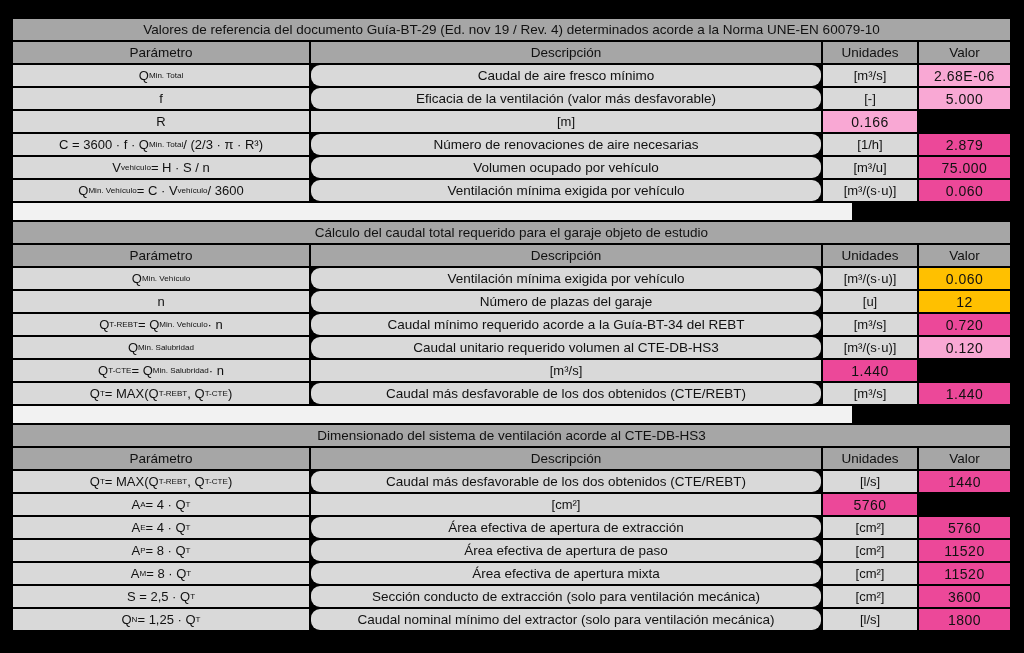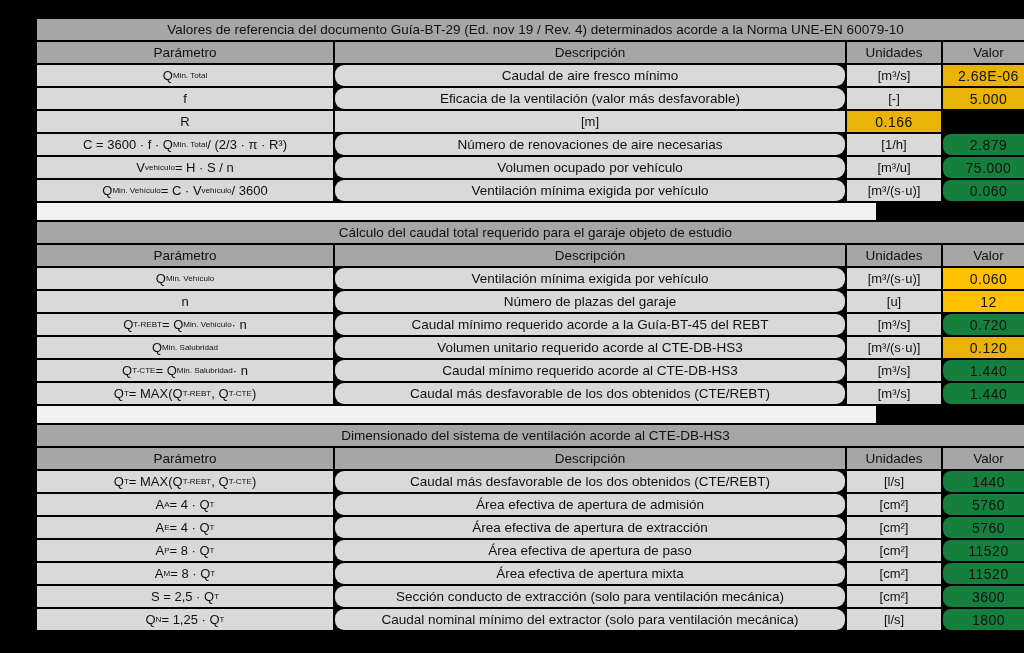--- a/index.html
+++ b/index.html
@@ -1,40 +1,40 @@
 <!DOCTYPE html>
 <html><head>
 <meta charset="utf-8">
 <style>
   html,body{margin:0;padding:0;}
   body{
     width:1024px;height:653px;background:#000;
     font-family:"Liberation Sans",sans-serif;
     position:relative;overflow:hidden;
   }
-  .content{position:absolute;left:13px;top:19px;width:839px;margin-left:24px;}
+  .content{position:absolute;left:13px;top:19px;width:839px;}
   .calc-table{display:flex;flex-direction:column;gap:2px;background:#000;}
   .t-row{display:grid;grid-template-columns:296px 510px 94px 91px;gap:2px;}
   .cell{
     background:#D9D9D9;height:21px;
     display:flex;align-items:center;justify-content:center;
     font-size:13px;color:#111;white-space:nowrap;overflow:hidden;
     text-align:center;
   }
   .title-cell{
     background:#A6A6A6;height:21px;width:100%;
     display:flex;align-items:center;justify-content:center;
     font-size:13.5px;color:#111;
   }
   .header-cell{background:#A6A6A6;font-size:13.5px;}
   .desc{font-size:13.5px;border-radius:9px;}
   .sep{height:17px;background:#F2F2F2;margin:2px 0;}
   sub{font-size:0.62em;line-height:0;}
-  .v-green{background:#eab308;}
-  .v-blue{background:#15803d;border-radius:8px;}
+  .v-green{background:#f9a8d4;}
+  .v-blue{background:#ec4899;}
   .v-orange{background:#FFC000;}
   .value{font-size:14px;letter-spacing:0.5px;}
 </style>
 </head>
 <body>
 
 <div class="content">
 
   <section class="calc-table">
     <div class="t-row">
@@ -105,33 +105,32 @@
           <div class="cell value v-orange">0.060</div>
         </div>
         <div class="t-row">
           <div class="cell param">n</div>
           <div class="cell desc">Número de plazas del garaje</div>
           <div class="cell units">[u]</div>
           <div class="cell value v-orange">12</div>
         </div>
         <div class="t-row">
           <div class="cell param">Q<sub>T-REBT</sub> = Q<sub>Min. Vehículo</sub> · n</div>
-          <div class="cell desc">Caudal mínimo requerido acorde a la Guía-BT-45 del REBT</div>
+          <div class="cell desc">Caudal mínimo requerido acorde a la Guía-BT-34 del REBT</div>
           <div class="cell units">[m³/s]</div>
           <div class="cell value v-blue">0.720</div>
         </div>
         <div class="t-row">
           <div class="cell param">Q<sub>Min. Salubridad</sub></div>
-          <div class="cell desc">Volumen unitario requerido acorde al CTE-DB-HS3</div>
+          <div class="cell desc">Caudal unitario requerido volumen al CTE-DB-HS3</div>
           <div class="cell units">[m³/(s·u)]</div>
           <div class="cell value v-green">0.120</div>
         </div>
         <div class="t-row">
           <div class="cell param">Q<sub>T-CTE</sub> = Q<sub>Min. Salubridad</sub> · n</div>
-          <div class="cell desc">Caudal mínimo requerido acorde al CTE-DB-HS3</div>
           <div class="cell units">[m³/s]</div>
           <div class="cell value v-blue">1.440</div>
         </div>
         <div class="t-row">
           <div class="cell param">Q<sub>T</sub> = MAX(Q<sub>T-REBT</sub>, Q<sub>T-CTE</sub>)</div>
           <div class="cell desc">Caudal más desfavorable de los dos obtenidos (CTE/REBT)</div>
           <div class="cell units">[m³/s]</div>
           <div class="cell value v-blue">1.440</div>
         </div>
       </div>
@@ -151,21 +150,20 @@
     </div>
     <div style="display:flex;flex-direction:column;gap:2px;">
         <div class="t-row">
           <div class="cell param">Q<sub>T</sub> = MAX(Q<sub>T-REBT</sub>, Q<sub>T-CTE</sub>)</div>
           <div class="cell desc">Caudal más desfavorable de los dos obtenidos (CTE/REBT)</div>
           <div class="cell units">[l/s]</div>
           <div class="cell value v-blue">1440</div>
         </div>
         <div class="t-row">
           <div class="cell param">A<sub>A</sub> = 4 · Q<sub>T</sub></div>
-          <div class="cell desc">Área efectiva de apertura de admisión</div>
           <div class="cell units">[cm²]</div>
           <div class="cell value v-blue">5760</div>
         </div>
         <div class="t-row">
           <div class="cell param">A<sub>E</sub> = 4 · Q<sub>T</sub></div>
           <div class="cell desc">Área efectiva de apertura de extracción</div>
           <div class="cell units">[cm²]</div>
           <div class="cell value v-blue">5760</div>
         </div>
         <div class="t-row">

